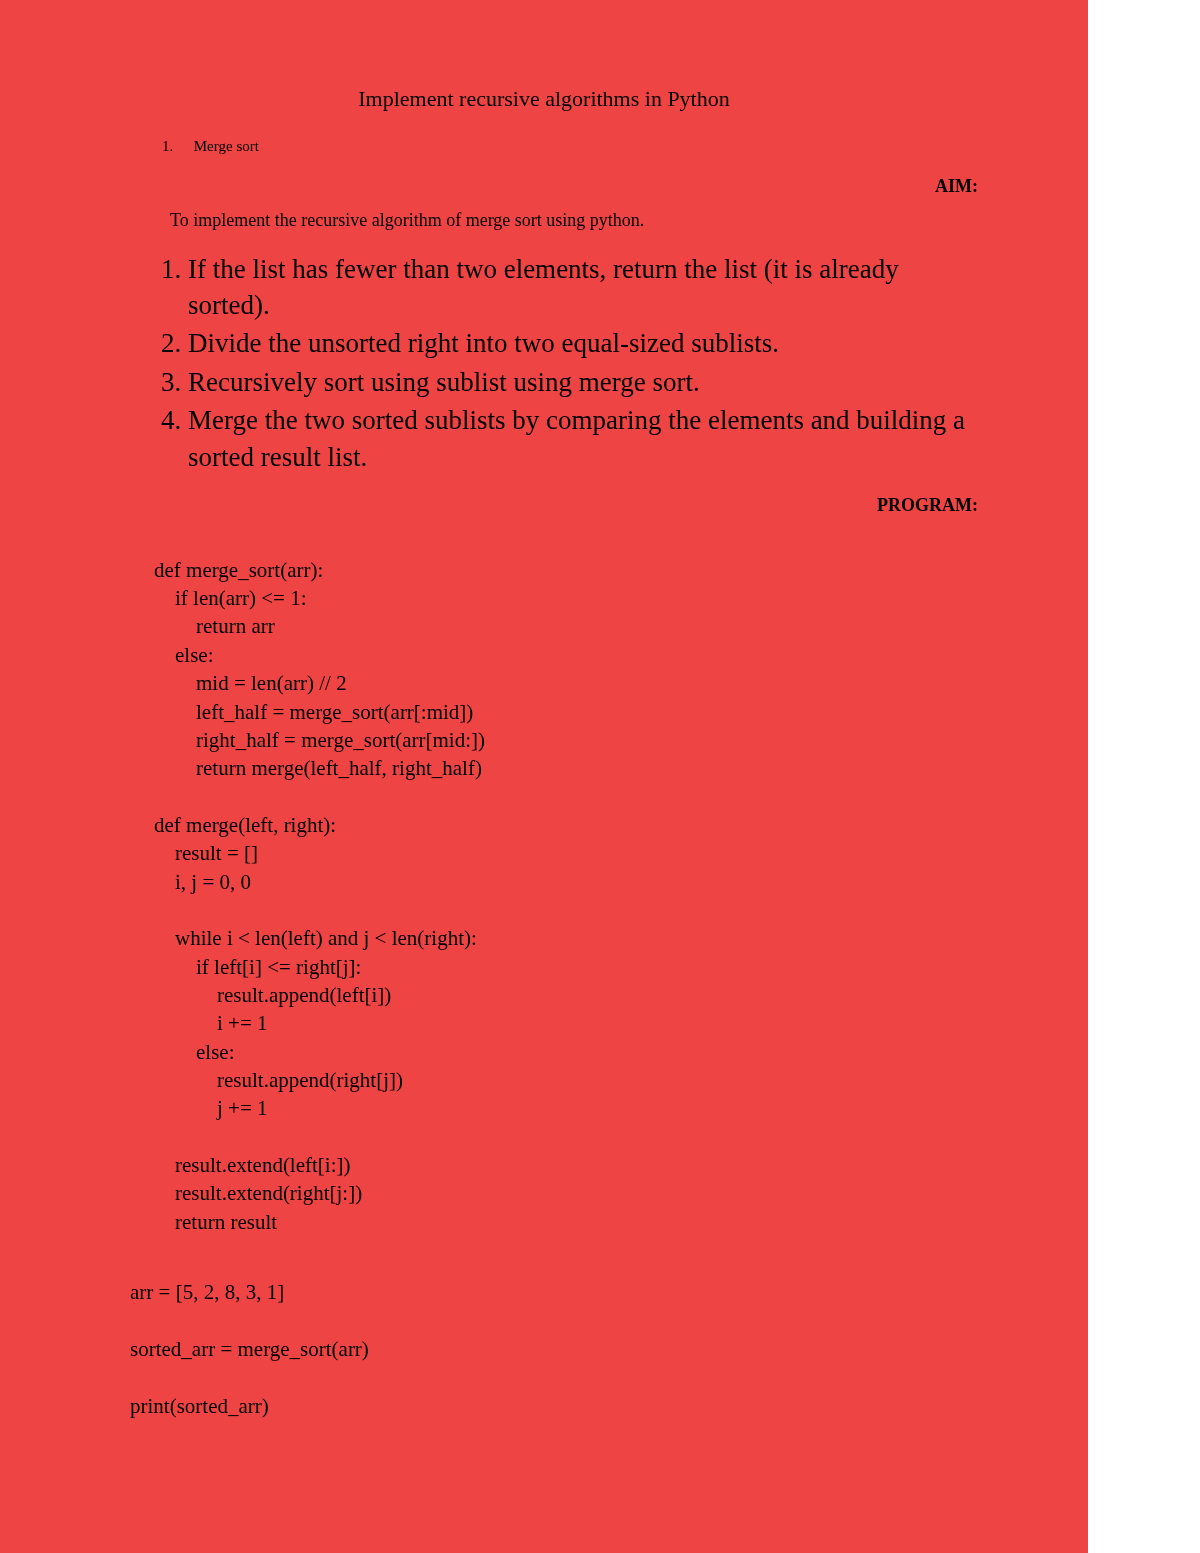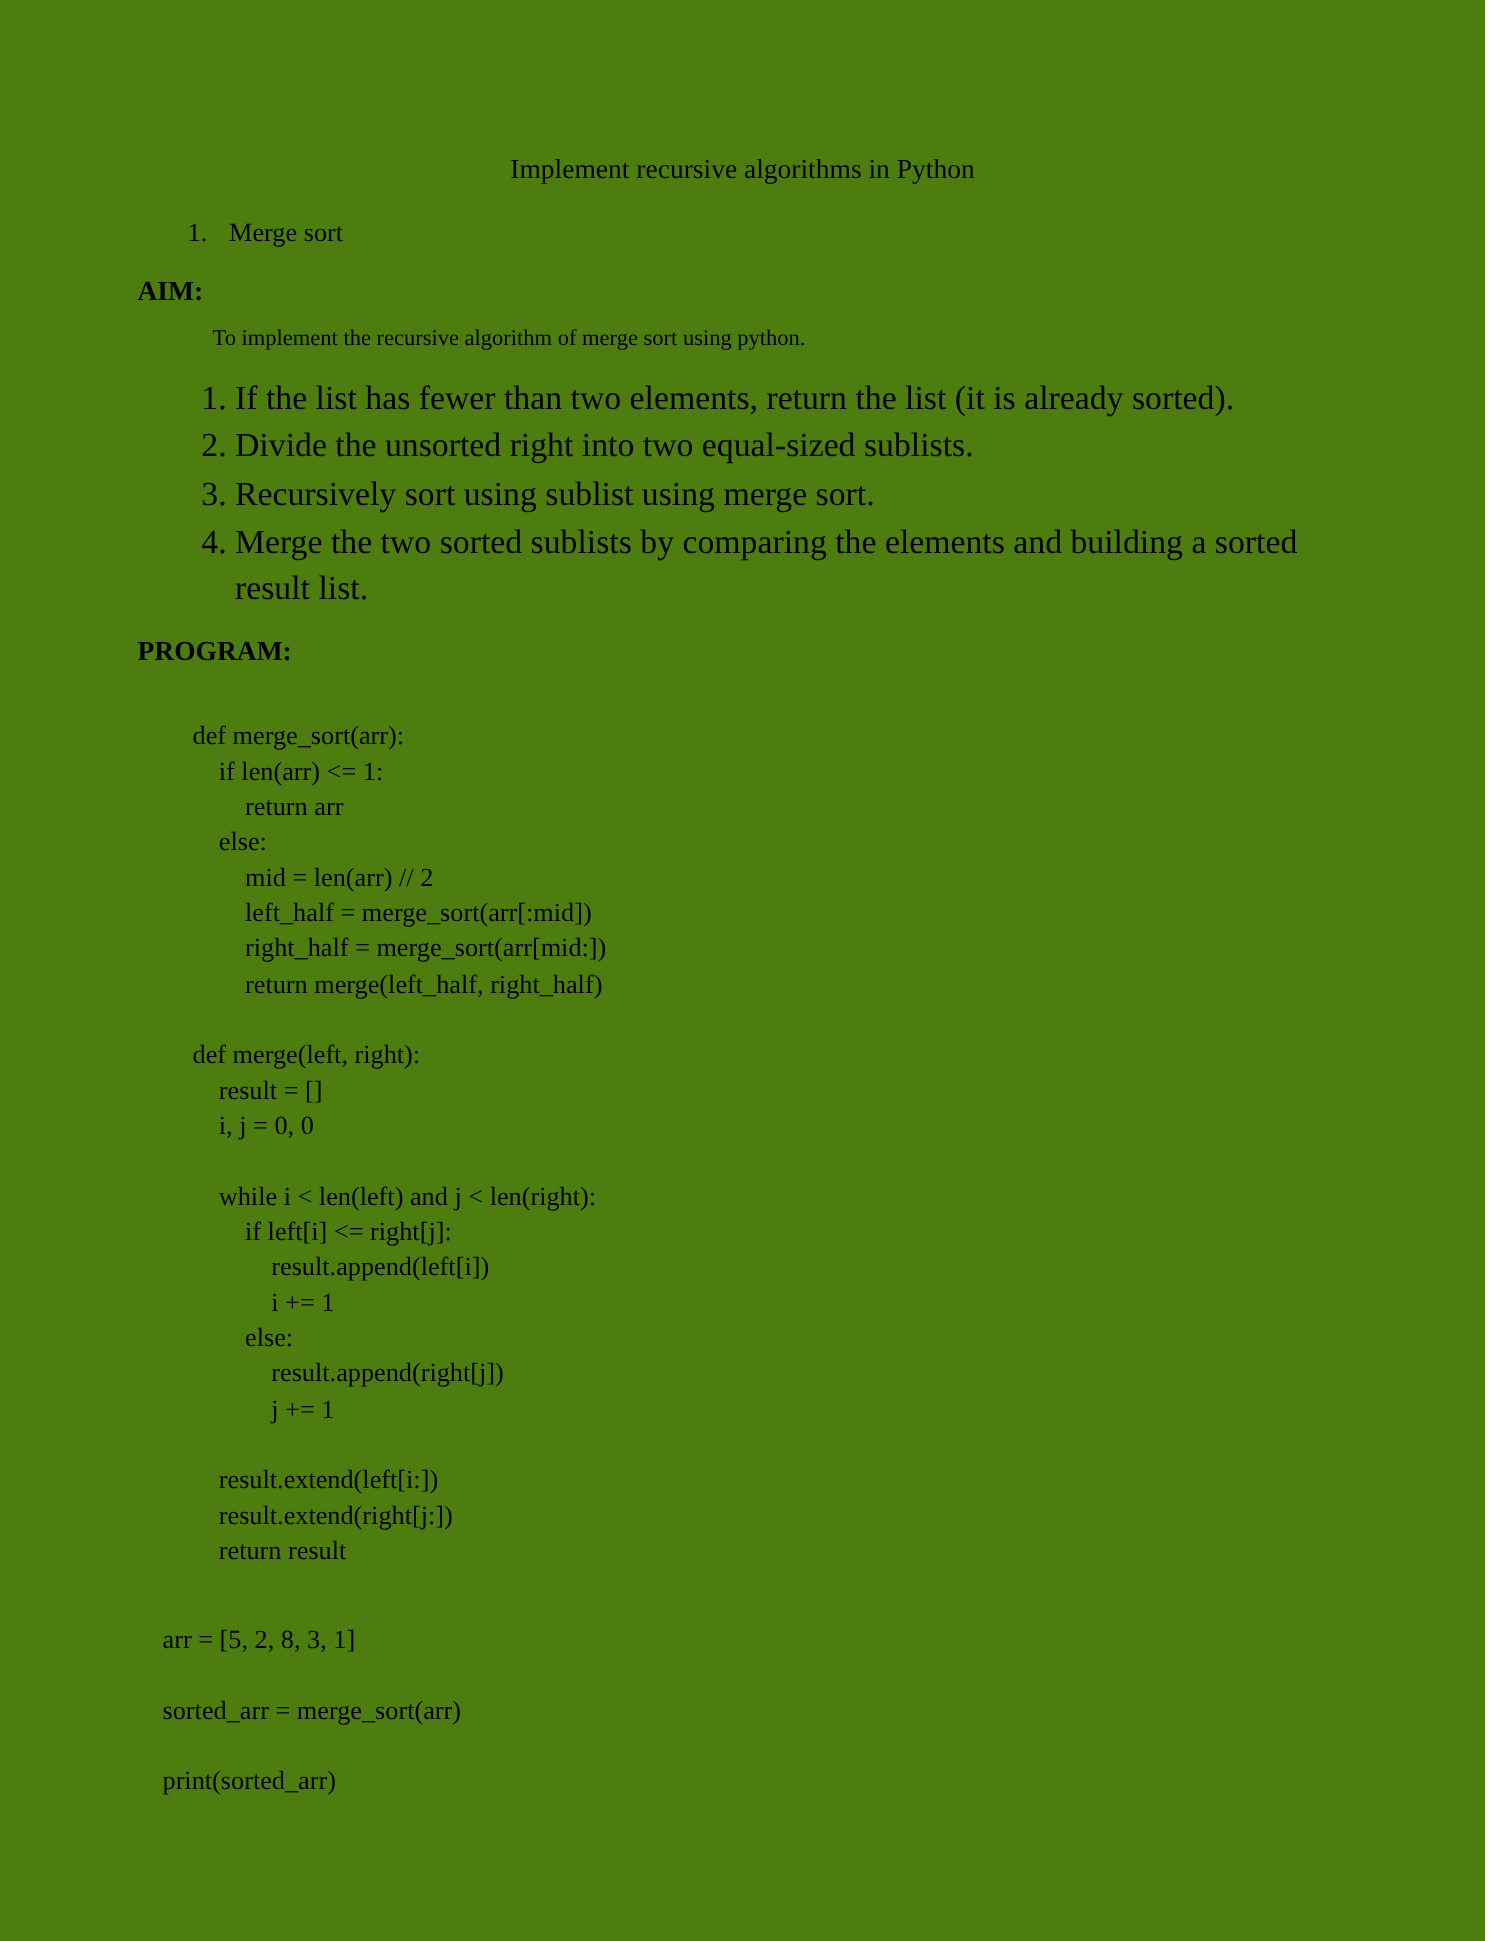--- a/index.html
+++ b/index.html
@@ -1,48 +1,49 @@
 <!DOCTYPE html>
 <html><head>
 <meta charset="utf-8">
 <style>
   html, body {
     margin: 0;
     padding: 0;
     background: #ffffff;
   }
   .page {
-    width: 1188px;
+    width: 1088px;
     min-height: 1553px;
-    background: #4d7c0f;
+    background: #ef4444;
     font-family: "Times New Roman", Times, serif;
     color: #000000;
     font-size: 21px;
     line-height: 1.35;
     box-sizing: border-box;
-    padding: 120px 110px 80px 110px;
+    padding: 84px 110px 80px 110px;
     position: relative;
   }
   .title {
     text-align: center;
     font-size: 22px;
     margin-bottom: 22px;
   }
   .topic-line {
-    margin: 0 0 18px 40px;
-    font-size: 21px;
+    margin: 0 0 18px 52px;
+    font-size: 15px;
   }
   .topic-num {
     display: inline-block;
     width: 28px;
   }
   .section-head {
     font-weight: bold;
-    font-size: 22px;
+    font-size: 18px;
     margin: 16px 0 10px 0;
+    text-align: right;
   }
   .aim-text {
     margin: 0 0 18px 60px;
     font-size: 18px;
   }
   .algo-list {
     margin: 6px 0 18px 0;
     padding-left: 78px;
     font-size: 27px;
   }

